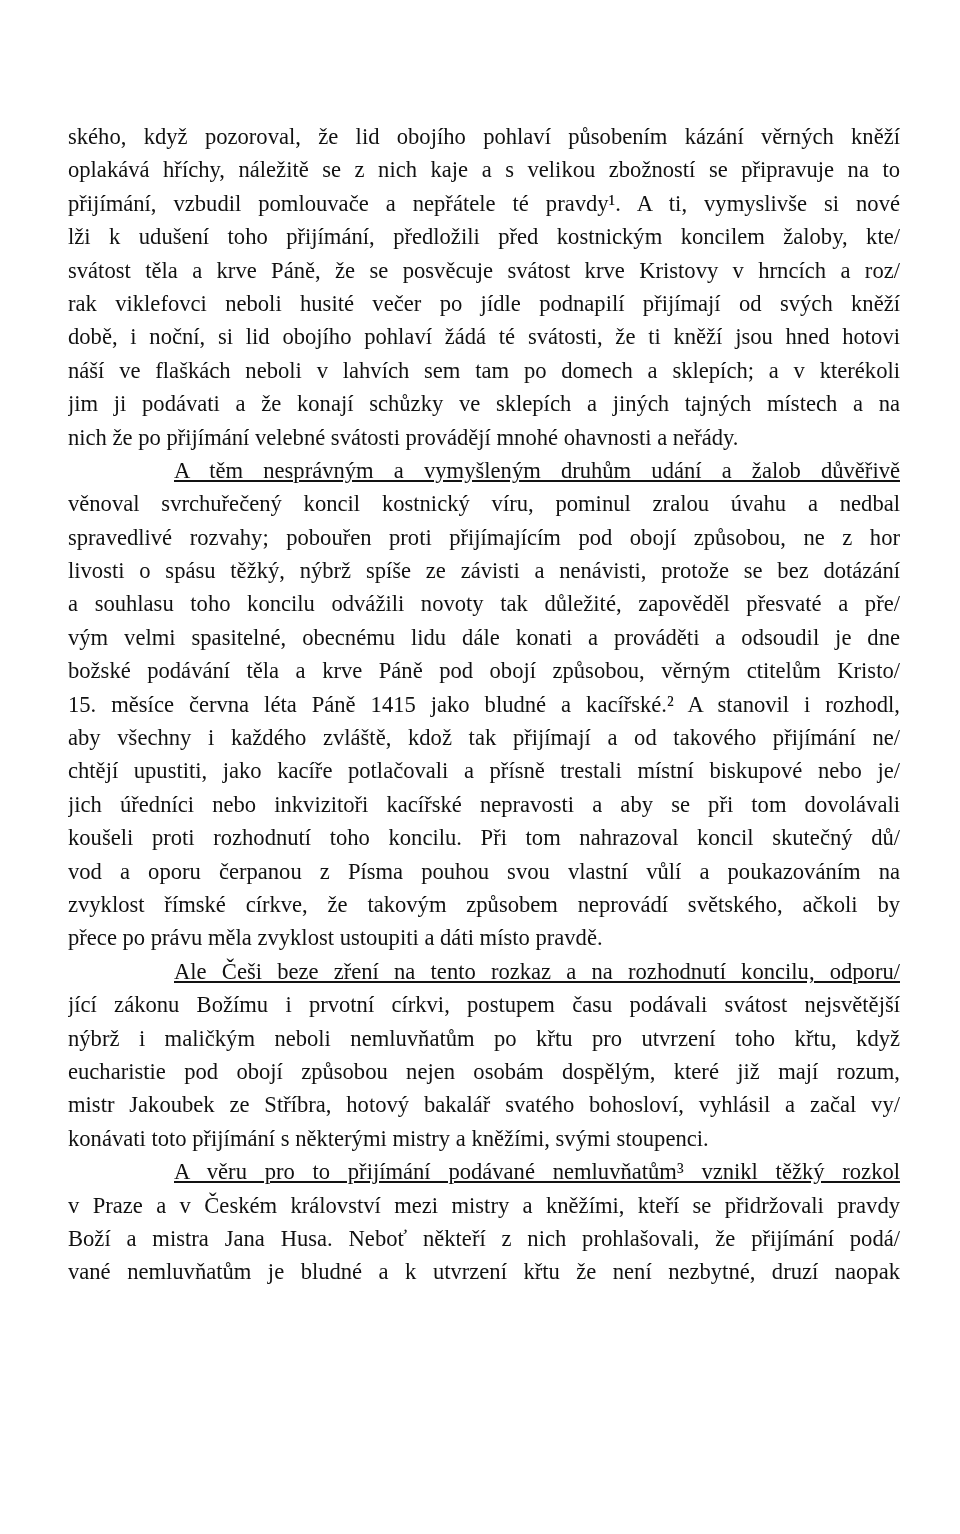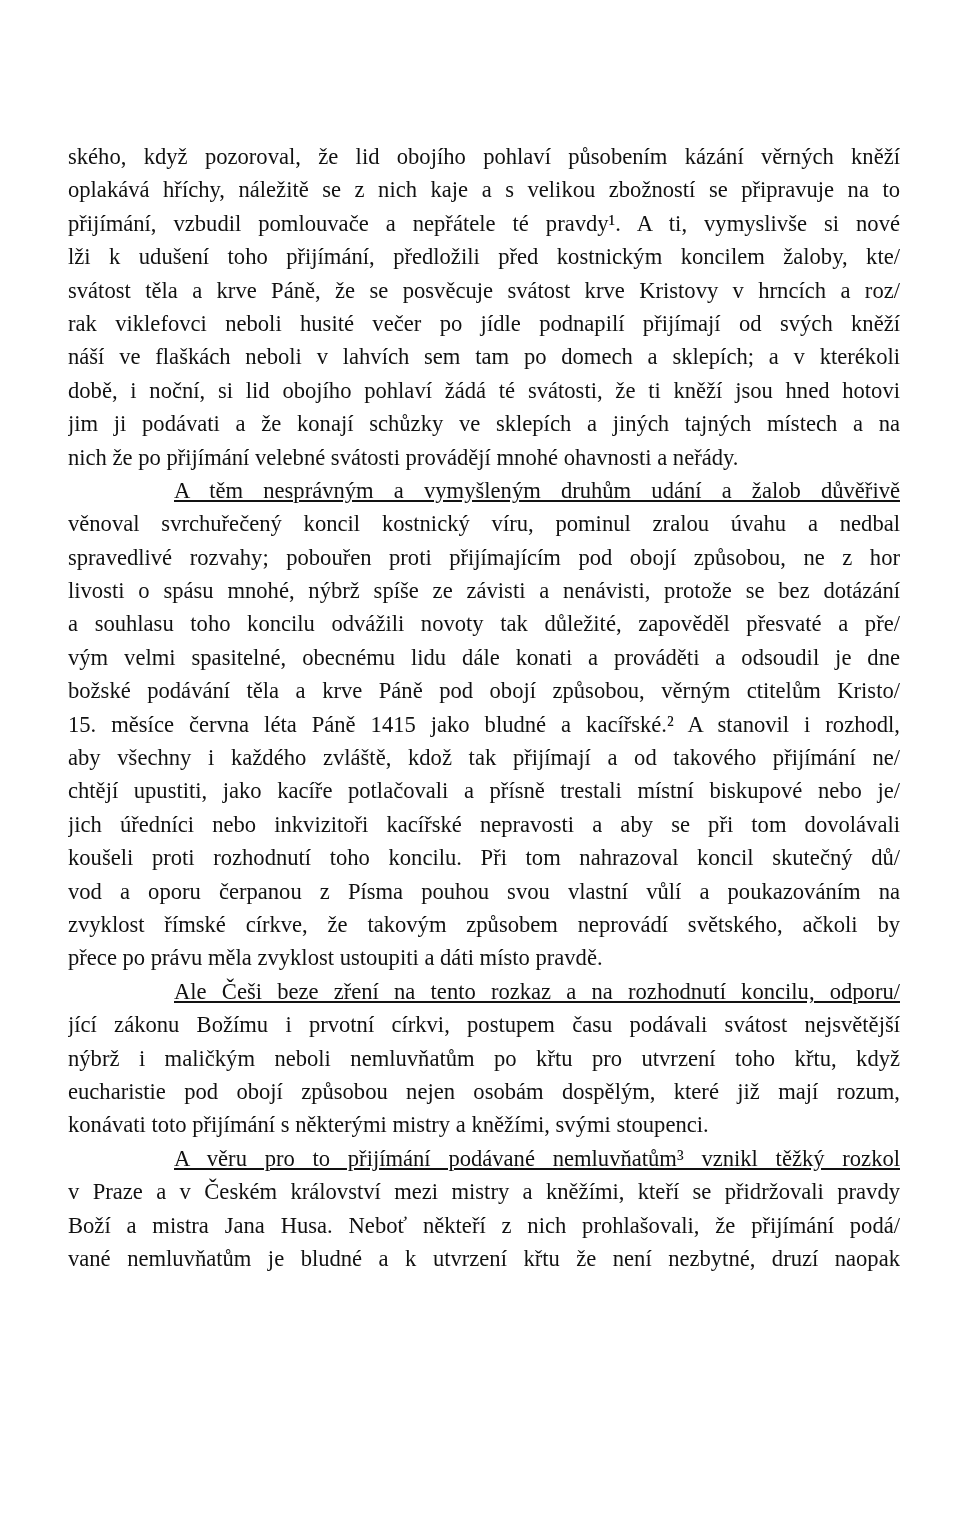--- a/index.html
+++ b/index.html
@@ -1,20 +1,20 @@
 <!DOCTYPE html>
 <html><head>
 <meta charset="utf-8">
 <style>
   html, body { margin: 0; padding: 0; background: #ffffff; }
   body { width: 960px; height: 1534px; position: relative; overflow: hidden; }
   .page {
     position: absolute;
     left: 68px;
-    top: 140px;
+    top: 120px;
     width: 832px;
     font-family: "Liberation Serif", "DejaVu Serif", serif;
     font-size: 22.6px;
     line-height: 33.4px;
     color: #111111;
   }
   .line {
     display: block;
     white-space: nowrap;
     height: 33.4px;
@@ -31,47 +31,48 @@
 <body>
 
 <div class="page">
   <div>
     <span class="line justify">ského, když pozoroval, že lid obojího pohlaví působením kázání věrných kněží</span>
     <span class="line justify">oplakává hříchy, náležitě se z nich kaje a s velikou zbožností se připravuje na to</span>
     <span class="line justify">přijímání, vzbudil pomlouvače a nepřátele té pravdy¹. A ti, vymyslivše si nové</span>
     <span class="line justify">lži k udušení toho přijímání, předložili před kostnickým koncilem žaloby, kte/</span>
     <span class="line justify">svátost těla a krve Páně, že se posvěcuje svátost krve Kristovy v hrncích a roz/</span>
     <span class="line justify">rak viklefovci neboli husité večer po jídle podnapilí přijímají od svých kněží</span>
+    <span class="line justify">době, i noční, si lid obojího pohlaví žádá té svátosti, že ti kněží jsou hned hotovi</span>
     <span class="line justify">náší ve flaškách neboli v lahvích sem tam po domech a sklepích; a v kterékoli</span>
-    <span class="line justify">době, i noční, si lid obojího pohlaví žádá té svátosti, že ti kněží jsou hned hotovi</span>
     <span class="line justify">jim ji podávati a že konají schůzky ve sklepích a jiných tajných místech a na</span>
     <span class="line">nich že po přijímání velebné svátosti provádějí mnohé ohavnosti a neřády.</span>
   </div>
   <div>
     <span class="line justify indent">A těm nesprávným a vymyšleným druhům udání a žalob důvěřivě</span>
     <span class="line justify">věnoval svrchuřečený koncil kostnický víru, pominul zralou úvahu a nedbal</span>
     <span class="line justify">spravedlivé rozvahy; pobouřen proti přijímajícím pod obojí způsobou, ne z hor</span>
-    <span class="line justify">livosti o spásu mnohé, nýbrž spíše ze závisti a nenávisti, protože se bez dotázání</span>
+    <span class="line justify">livosti o spásu těžký, nýbrž spíše ze závisti a nenávisti, protože se bez dotázání</span>
     <span class="line justify">a souhlasu toho koncilu odvážili novoty tak důležité, zapověděl přesvaté a pře/</span>
     <span class="line justify">vým velmi spasitelné, obecnému lidu dále konati a prováděti a odsoudil je dne</span>
     <span class="line justify">božské podávání těla a krve Páně pod obojí způsobou, věrným ctitelům Kristo/</span>
     <span class="line justify">15. měsíce června léta Páně 1415 jako bludné a kacířské.² A stanovil i rozhodl,</span>
     <span class="line justify">aby všechny i každého zvláště, kdož tak přijímají a od takového přijímání ne/</span>
     <span class="line justify">chtějí upustiti, jako kacíře potlačovali a přísně trestali místní biskupové nebo je/</span>
     <span class="line justify">jich úředníci nebo inkvizitoři kacířské nepravosti a aby se při tom dovolávali</span>
     <span class="line justify">koušeli proti rozhodnutí toho koncilu. Při tom nahrazoval koncil skutečný dů/</span>
     <span class="line justify">vod a oporu čerpanou z Písma pouhou svou vlastní vůlí a poukazováním na</span>
     <span class="line justify">zvyklost římské církve, že takovým způsobem neprovádí světského, ačkoli by</span>
     <span class="line">přece po právu měla zvyklost ustoupiti a dáti místo pravdě.</span>
   </div>
   <div>
     <span class="line justify indent">Ale Češi beze zření na tento rozkaz a na rozhodnutí koncilu, odporu/</span>
     <span class="line justify">jící zákonu Božímu i prvotní církvi, postupem času podávali svátost nejsvětější</span>
     <span class="line justify">nýbrž i maličkým neboli nemluvňatům po křtu pro utvrzení toho křtu, když</span>
     <span class="line justify">eucharistie pod obojí způsobou nejen osobám dospělým, které již mají rozum,</span>
+    <span class="line justify">mistr Jakoubek ze Stříbra, hotový bakalář svatého bohosloví, vyhlásil a začal vy/</span>
     <span class="line">konávati toto přijímání s některými mistry a kněžími, svými stoupenci.</span>
   </div>
   <div>
     <span class="line justify indent">A věru pro to přijímání podávané nemluvňatům³ vznikl těžký rozkol</span>
     <span class="line justify">v Praze a v Českém království mezi mistry a kněžími, kteří se přidržovali pravdy</span>
     <span class="line justify">Boží a mistra Jana Husa. Neboť někteří z nich prohlašovali, že přijímání podá/</span>
     <span class="line justify">vané nemluvňatům je bludné a k utvrzení křtu že není nezbytné, druzí naopak</span>
   </div>
 </div>
 

